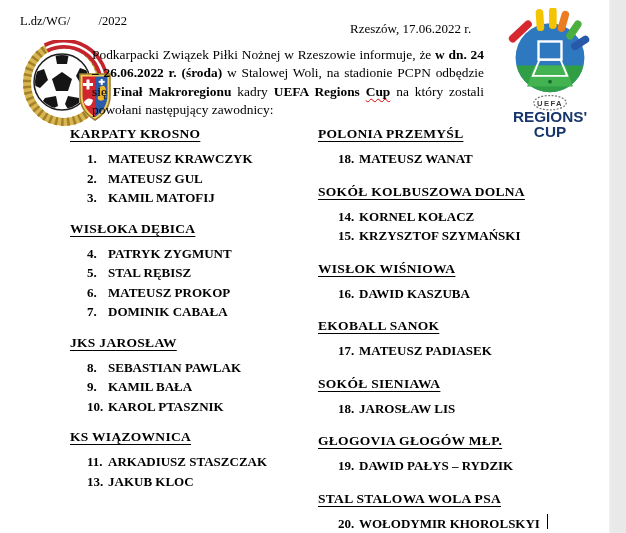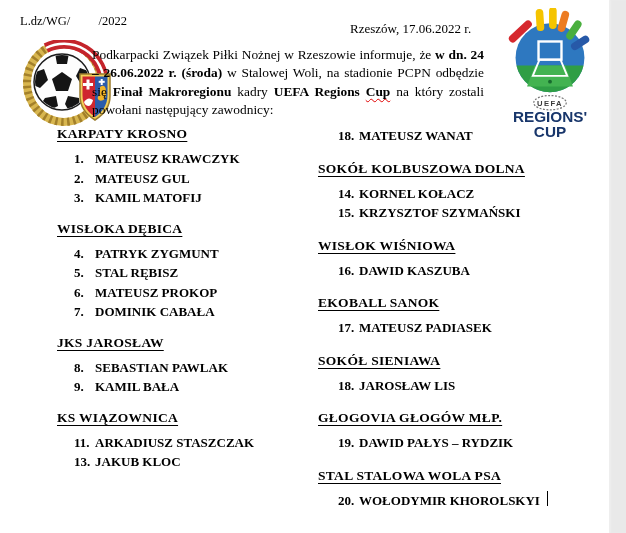--- a/index.html
+++ b/index.html
@@ -12,21 +12,21 @@
   .ref{position:absolute;left:20px;top:14px;font-size:12.5px;white-space:pre}
   .date{position:absolute;left:350px;top:21px;font-size:13px}
   .crest{position:absolute;left:22px;top:40px;width:96px;height:86px}
   .uefa{position:absolute;left:504px;top:8px;width:92px;height:132px}
   .intro{position:absolute;left:92px;top:46px;width:392px;margin:0;
          font-size:13.4px;line-height:18.4px;text-align:justify}
   .b{font-weight:bold}
   .misspell{font-weight:bold;text-decoration:underline wavy #e00202;
             text-decoration-thickness:1px;text-underline-offset:2px;text-decoration-skip-ink:none}
   .col{position:absolute;top:126px}
-  .col-left{left:57px;width:258px}
+  .col-left{left:70px;width:258px}
   .col-right{left:318px;width:270px}
   .section{margin-bottom:13px}
   .col-right .section{margin-bottom:15px}
   .club{font-weight:bold;font-size:13.5px;line-height:15px;letter-spacing:.3px;
         text-decoration:underline;text-underline-offset:2.5px;margin-bottom:8px;white-space:nowrap}
   .player{display:flex;font-weight:bold;font-size:13px;line-height:19.5px;white-space:nowrap}
   .player .num{width:21px;margin-left:17px;flex:none}
   .col-right .player .num{margin-left:20px}
   .caret{display:inline-block;width:1.5px;height:15px;background:#000;margin-left:7px;
          vertical-align:-2px}
@@ -137,39 +137,44 @@
     <div class="section">
       <div class="club">JKS JAROSŁAW</div>
       <div class="player">
           <span class="num">8.</span>
           <span class="nm">SEBASTIAN PAWLAK</span>
         </div>
       <div class="player">
           <span class="num">9.</span>
           <span class="nm">KAMIL BAŁA</span>
         </div>
+      <div class="player">
+          <span class="num">10.</span>
+          <span class="nm">KAROL PTASZNIK</span>
+        </div>
     </div>
 
     <div class="section">
       <div class="club">KS WIĄZOWNICA</div>
       <div class="player">
           <span class="num">11.</span>
           <span class="nm">ARKADIUSZ STASZCZAK</span>
         </div>
       <div class="player">
           <span class="num">13.</span>
           <span class="nm">JAKUB KLOC</span>
         </div>
     </div>
 
   </div>
 
   <div class="col col-right">
 
     <div class="section">
+      <div class="club">POLONIA PRZEMYŚL</div>
       <div class="player">
           <span class="num">18.</span>
           <span class="nm">MATEUSZ WANAT</span>
         </div>
     </div>
 
     <div class="section">
       <div class="club">SOKÓŁ KOLBUSZOWA DOLNA</div>
       <div class="player">
           <span class="num">14.</span>

